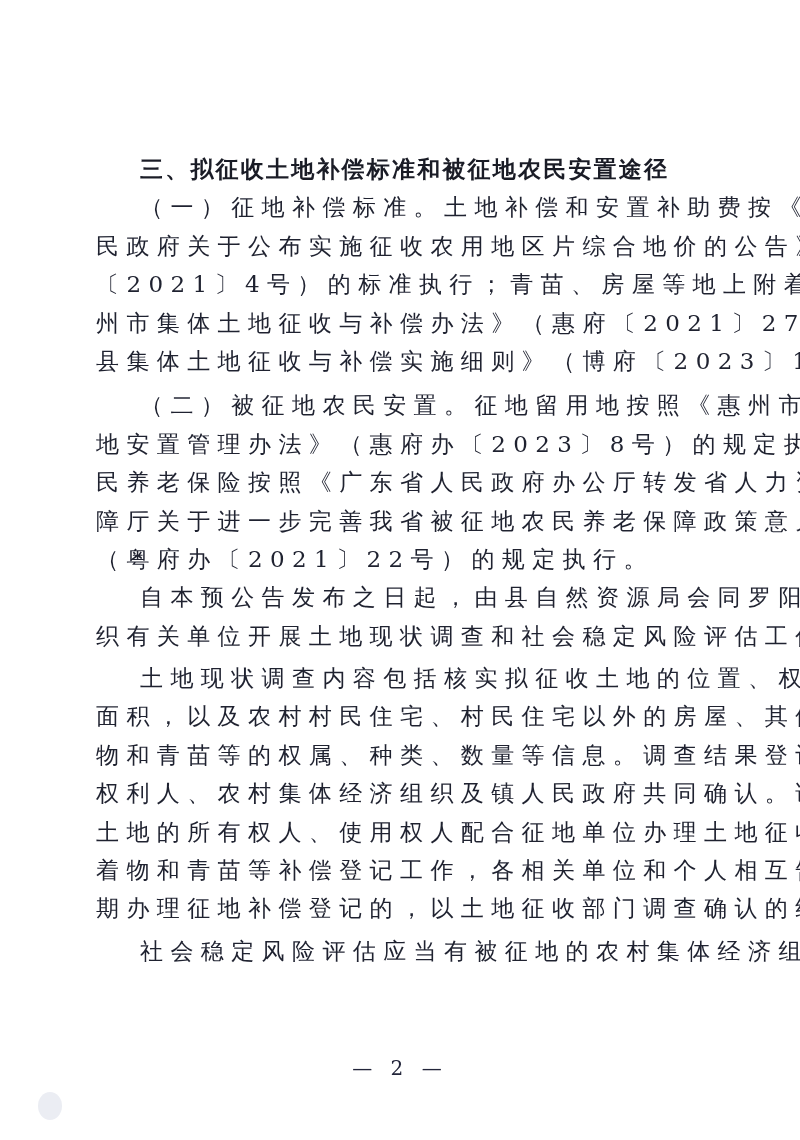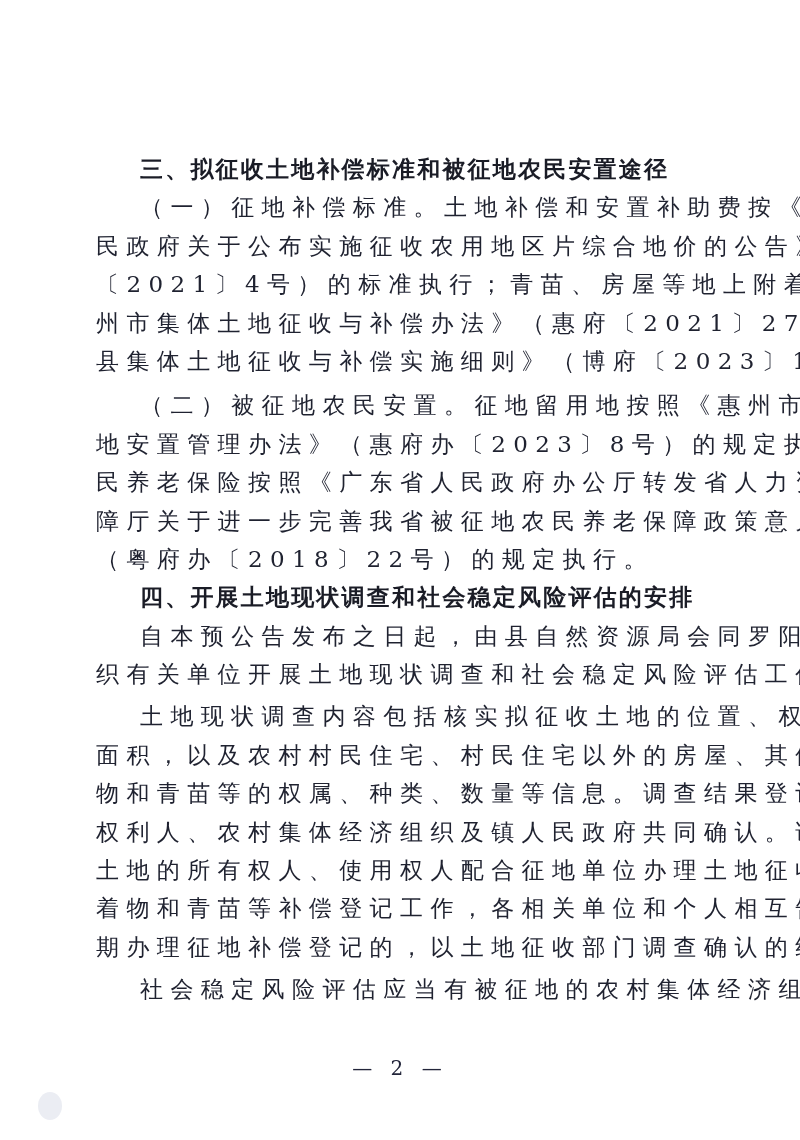--- a/index.html
+++ b/index.html
@@ -39,24 +39,23 @@
       <div class="line">〔2021〕4号）的标准执行；青苗、房屋等地上附着物补偿按《惠</div>
       <div class="line">州市集体土地征收与补偿办法》（惠府〔2021〕27号）及《博罗</div>
       <div class="line">县集体土地征收与补偿实施细则》（博府〔2023〕19号）的标准</div>
     </div>
 
     <div style="margin-top:6px;">
       <div class="line indent">（二）被征地农民安置。征地留用地按照《惠州市征地留用</div>
       <div class="line">地安置管理办法》（惠府办〔2023〕8号）的规定执行；被征地农</div>
       <div class="line">民养老保险按照《广东省人民政府办公厅转发省人力资源社会保</div>
       <div class="line">障厅关于进一步完善我省被征地农民养老保障政策意见的通知》</div>
-      <div class="line">（粤府办〔2018〕22号）的规定执行。</div>
+      <div class="line">（粤府办〔2021〕22号）的规定执行。</div>
     </div>
 
-    <div class="line heading indent">四、开展土地现状调查和社会稳定风险评估的安排</div>
 
     <div>
       <div class="line indent">自本预公告发布之日起，由县自然资源局会同罗阳街道办组</div>
       <div class="line">织有关单位开展土地现状调查和社会稳定风险评估工作。</div>
     </div>
 
     <div style="margin-top:4px;">
       <div class="line indent">土地现状调查内容包括核实拟征收土地的位置、权属、地类、</div>
       <div class="line">面积，以及农村村民住宅、村民住宅以外的房屋、其他地上附着</div>
       <div class="line">物和青苗等的权属、种类、数量等信息。调查结果登记表应当由</div>

